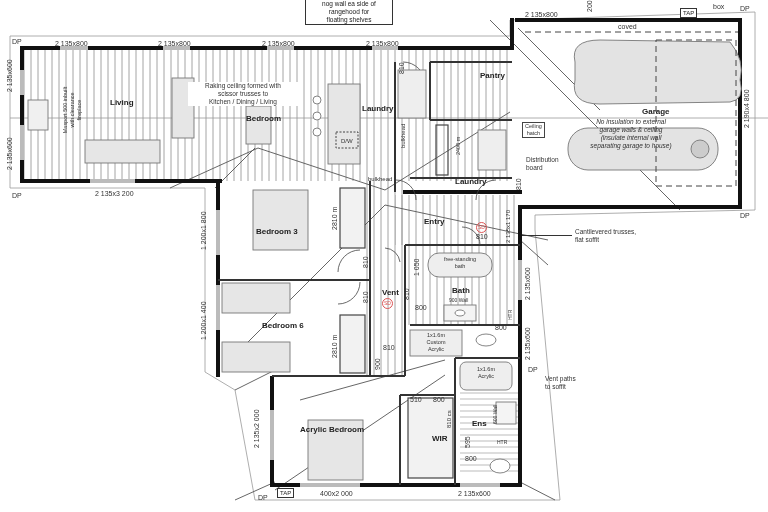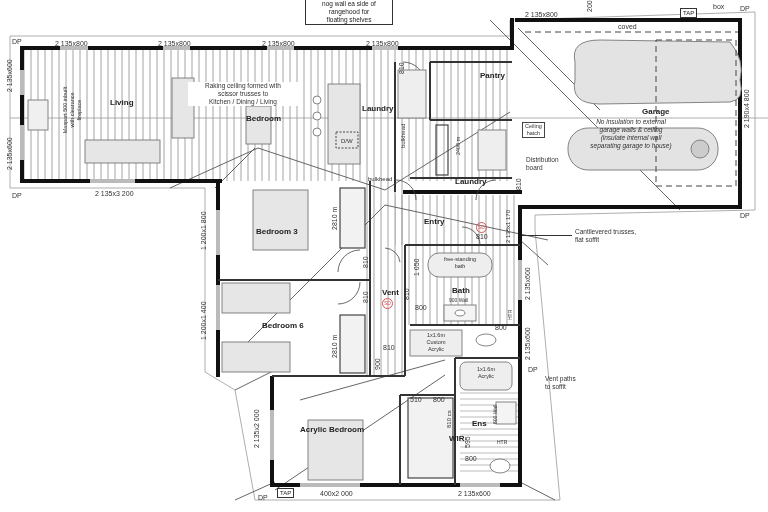--- a/index.html
+++ b/index.html
@@ -176,21 +176,21 @@
 <div class="room" style="left:362px; top:105px;">Laundry</div>
 <div class="room" style="left:450px; top:72px;padding-left:30px;">Pantry</div>
 <div class="room" style="left:455px; top:178px;">Laundry</div>
 <div class="room" style="left:610px; top:108px;margin-left:32px;">Garage</div>
 <div class="room" style="left:424px; top:218px;">Entry</div>
 <div class="room" style="left:256px; top:228px;">Bedroom 3</div>
 <div class="room" style="left:262px; top:322px;">Bedroom 6</div>
 <div class="room" style="left:382px; top:289px;">Vent</div>
 <div class="room" style="left:452px; top:287px;">Bath</div>
 <div class="room" style="left:300px; top:426px;">Acrylic Bedroom</div>
-<div class="room" style="left:449px; top:435px;">WIR</div>
+<div class="room" style="left:432px; top:435px;">WIR</div>
 <div class="room" style="left:472px; top:420px;">Ens</div>
 
 <div class="note" style="left:188px; top:82px; width:110px; background:#fff;">
   <div>Raking ceiling formed with</div>
   <div>scissor trusses to</div>
   <div>Kitchen / Dining / Living</div>
 </div>
 
 <div class="note vert" style="left:62px; top:140px; width:60px; font-size:5.5px;">
   <div>Masport 500 inbuilt</div>

